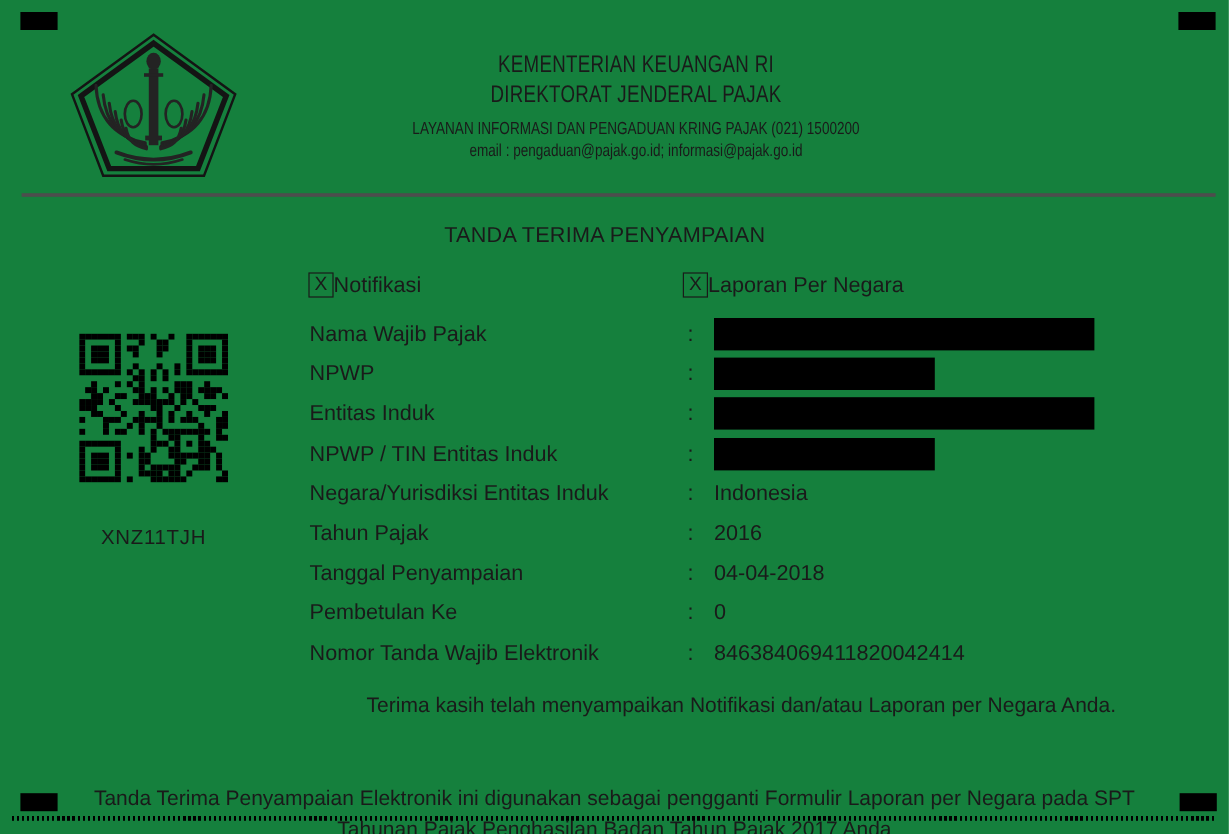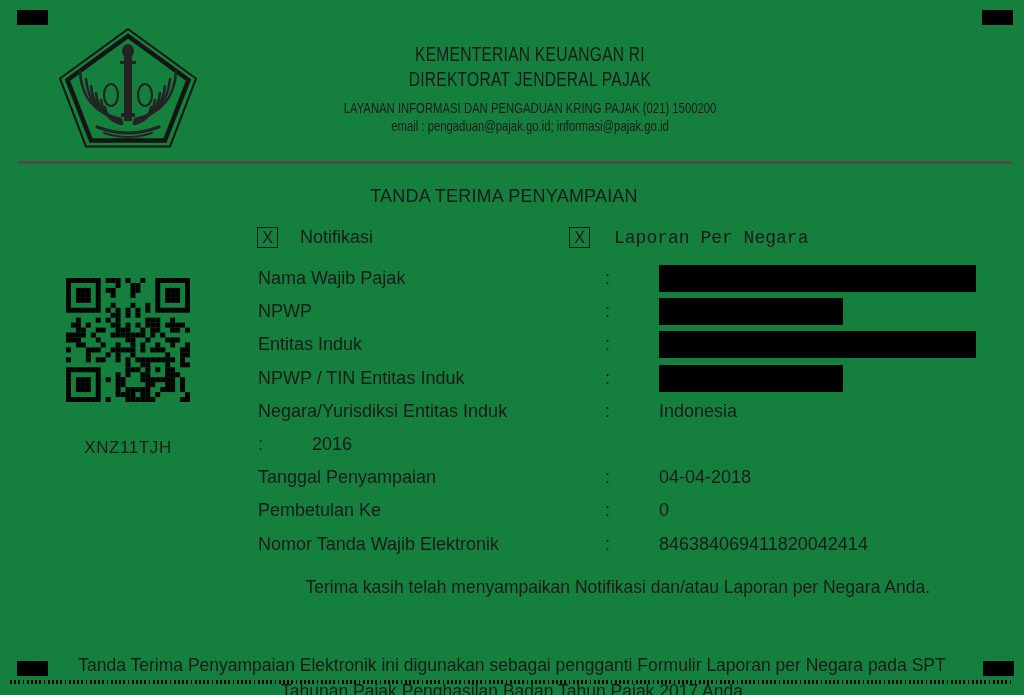--- a/index.html
+++ b/index.html
@@ -38,31 +38,31 @@
   }
 
   .cb-group{position:absolute;top:227px;display:flex;align-items:center;}
   .cb-1{left:257px;}
   .cb-2{left:569px;}
   .cb-box{
     width:19px;height:19px;border:1.6px solid #1a1a1a;
     display:inline-flex;align-items:center;justify-content:center;
     font-size:16px;line-height:1;
   }
-  .cb-label{margin-left:22px;font-size:18px;}
-  .cb-2 .cb-label{margin-left:24px;font-family:Liberation Mono, monospace;}
+  .cb-label{margin-left:0;font-size:18px;}
+  .cb-2 .cb-label{}
 
   .qr{position:absolute;left:66px;top:278px;width:124px;height:124px;}
   .qr-text{
     position:absolute;left:66px;top:438px;width:124px;
     text-align:center;font-size:17px;letter-spacing:0.6px;
   }
 
   .fields{position:absolute;left:258px;top:262px;width:700px;}
-  .frow{display:flex;align-items:center;height:33.2px;gap:32px;}
+  .frow{display:flex;align-items:center;height:33.2px;}
   .flabel{flex:0 0 315px;font-size:18px;}
   .fcolon{flex:0 0 22px;font-size:18px;}
   .fvalue{font-size:18px;}
   .bar{display:block;background:#000;height:27px;}
   .bar-wide{width:317px;}
   .bar-narrow{width:184px;}
 
   .footer-thanks{
     position:absolute;left:0;top:577px;width:930px;
     text-align:right;font-size:17.5px;
@@ -478,20 +478,21 @@
       <span class="fvalue">
           <span class="bar bar-narrow"></span>
         </span>
     </div>
     <div class="frow">
       <span class="flabel">Negara/Yurisdiksi Entitas Induk</span>
       <span class="fcolon">:</span>
       <span class="fvalue">Indonesia</span>
     </div>
     <div class="frow">
+      <span class="flabel">Tahun Pajak</span>
       <span class="fcolon">:</span>
       <span class="fvalue">2016</span>
     </div>
     <div class="frow">
       <span class="flabel">Tanggal Penyampaian</span>
       <span class="fcolon">:</span>
       <span class="fvalue">04-04-2018</span>
     </div>
     <div class="frow">
       <span class="flabel">Pembetulan Ke</span>

